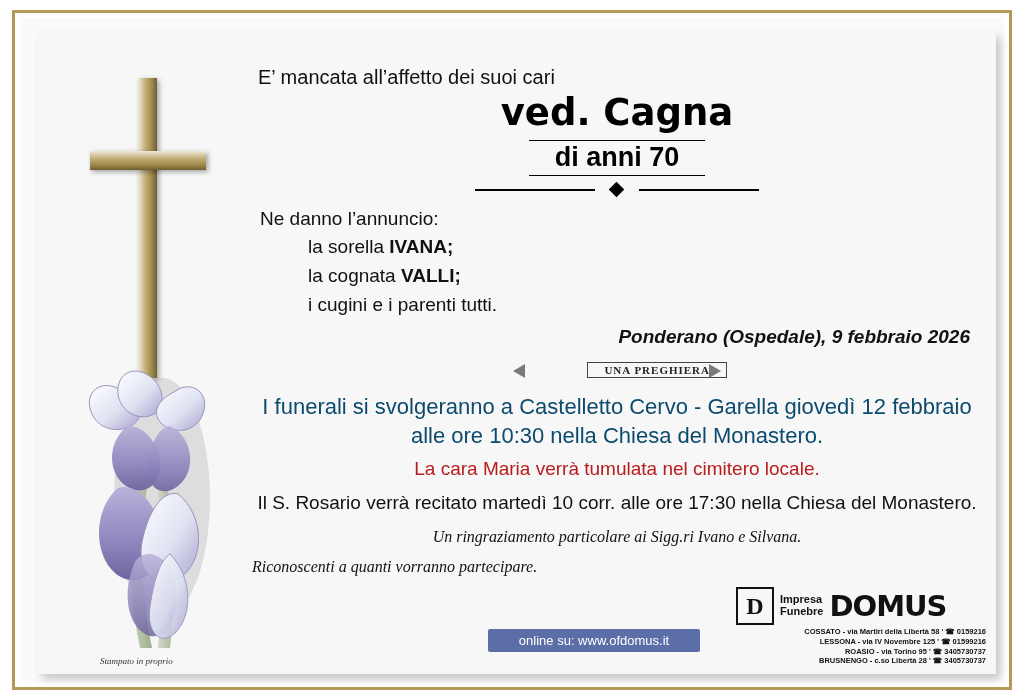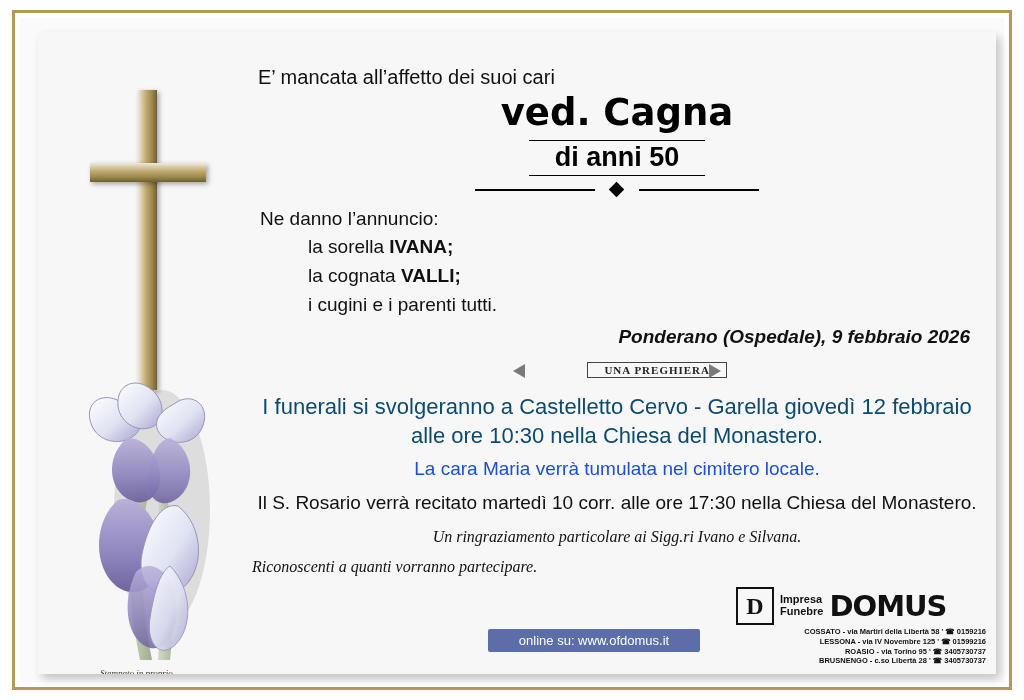--- a/index.html
+++ b/index.html
@@ -51,21 +51,21 @@
     background: #f7f7f7;
     box-shadow: 4px 5px 9px rgba(0,0,0,0.22);
     box-sizing: border-box;
     overflow: hidden;
   }
 
   
   .left-col {
     position: absolute;
     left: 0;
-    top: 12px;
+    top: 0;
     width: 210px;
     height: 100%;
   }
   .cross {
     position: absolute;
     left: 52px;
     top: 46px;
     width: 116px;
     height: 300px;
   }
@@ -235,21 +235,21 @@
     margin: 10px 14px 0 14px;
     text-align: center;
     font-size: 22px;
     color: #0c4a6e;
     line-height: 1.32;
   }
   .burial {
     margin: 8px 14px 0 14px;
     text-align: center;
     font-size: 19px;
-    color: #1d4ed8;
+    color: #b91c1c;
   }
   .rosary {
     margin: 12px 8px 0 8px;
     text-align: center;
     font-size: 19px;
     color: #111;
   }
   .thanks {
     margin: 14px 14px 0 14px;
     text-align: center;
@@ -383,21 +383,21 @@
       <div class="stampato">Stampato in proprio</div>
     </div>
 
     <div class="content">
 
       <div class="lead">E’ mancata all’affetto dei suoi cari</div>
 
       <div class="deceased-sub">ved. Cagna</div>
 
       <div class="age-wrap">
-        <span class="age">di anni 50</span>
+        <span class="age">di anni 70</span>
       </div>
 
       <div class="diamond-rule">
         <span class="ln l"></span>
         <span class="dm"></span>
         <span class="ln r"></span>
       </div>
 
       <div class="announce">Ne danno l’annuncio:</div>
 

